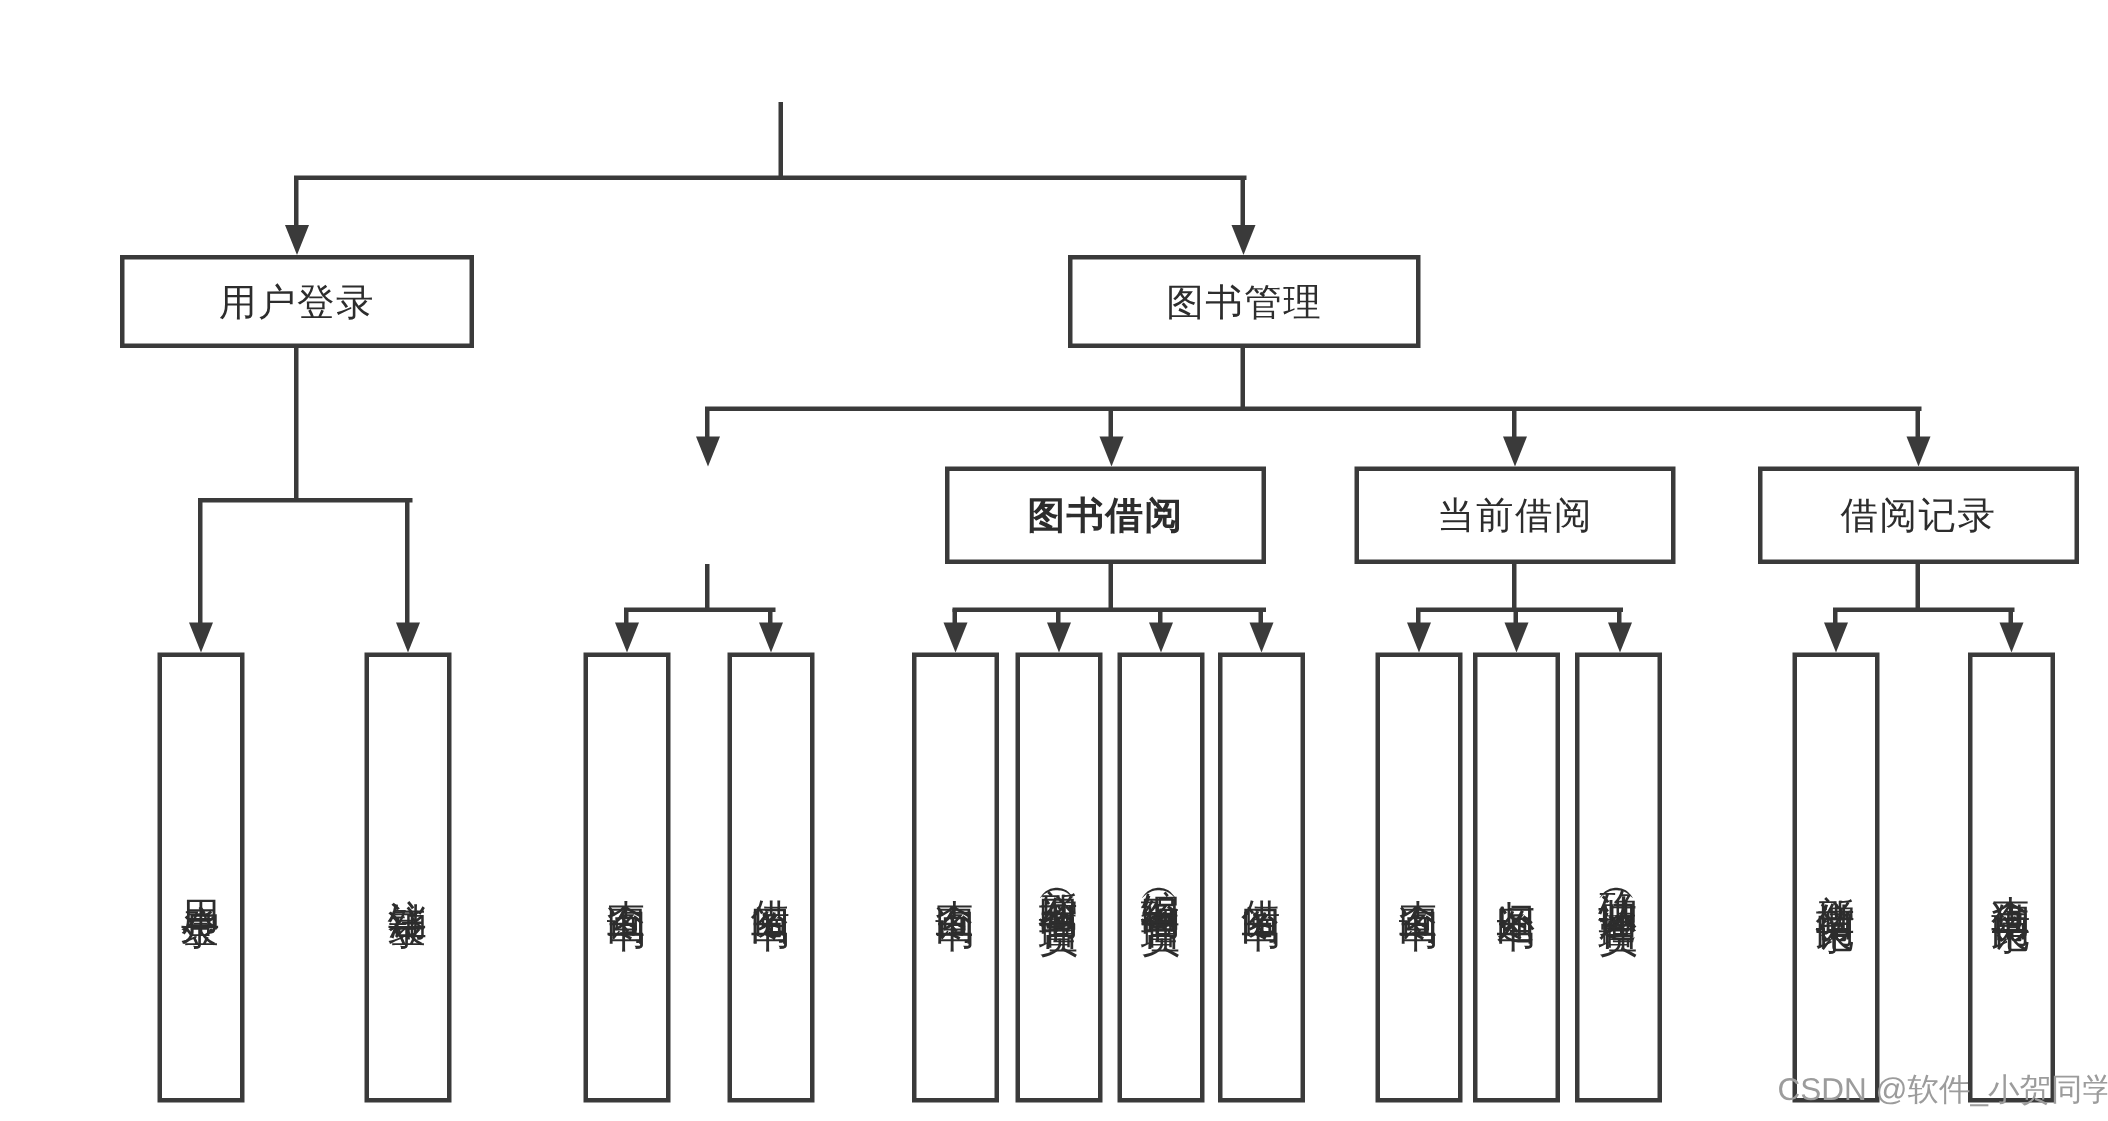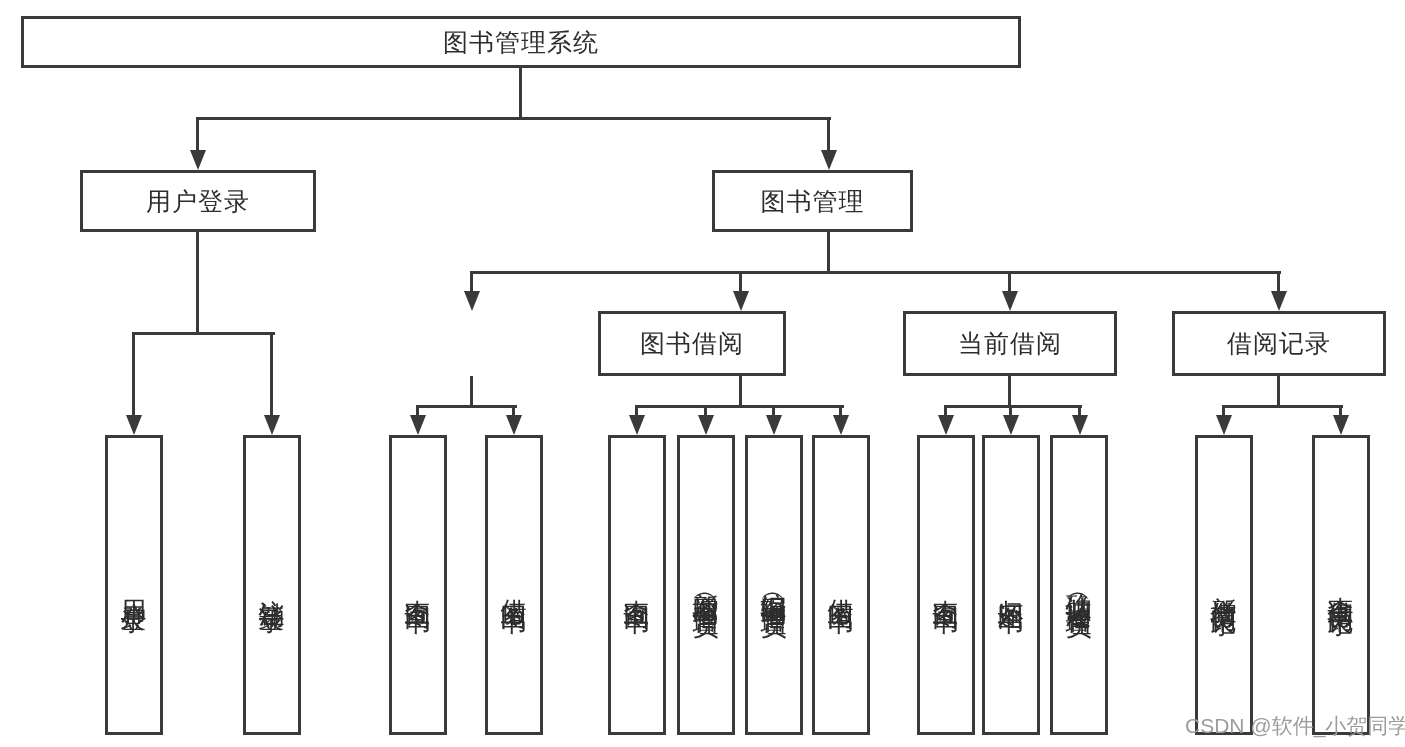--- a/index.html
+++ b/index.html
@@ -51,37 +51,34 @@
     color:var(--watermark);
     z-index:9;
     white-space:nowrap;
   }
 </style>
 </head>
 <body>
 
 <div id="canvas">
 
-  <div class="box" style="left:21px;top:16px;width:1000px;height:52px;">
-    <span>图书管理系统</span>
-  </div>
 
   <div class="v" style="left:519px;top:68px;height:50px;"></div>
   <div class="h" style="left:196px;top:117px;width:635px;"></div>
 
   <div class="v" style="left:196px;top:118px;height:36px;"></div>
   <div class="ah" style="left:190px;top:150px;"></div>
 
   <div class="v" style="left:827px;top:118px;height:36px;"></div>
   <div class="ah" style="left:821px;top:150px;"></div>
 
   <div class="box" style="left:80px;top:170px;width:236px;height:62px;">
     <span>用户登录</span>
   </div>
-  <div class="box" style="left:712px;top:170px;width:201px;height:62px;">
+  <div class="box" style="left:712px;top:170px;width:235px;height:62px;">
     <span>图书管理</span>
   </div>
 
   <div class="v" style="left:196px;top:232px;height:101px;"></div>
   <div class="h" style="left:132px;top:332px;width:143px;"></div>
   <div class="v" style="left:132px;top:333px;height:85px;"></div>
   <div class="ah" style="left:126px;top:415px;"></div>
   <div class="v" style="left:270px;top:333px;height:85px;"></div>
   <div class="ah" style="left:264px;top:415px;"></div>
 
@@ -89,21 +86,21 @@
   <div class="h" style="left:470px;top:271px;width:811px;"></div>
   <div class="v" style="left:470px;top:272px;height:23px;"></div>
   <div class="ah" style="left:464px;top:291px;"></div>
   <div class="v" style="left:739px;top:272px;height:23px;"></div>
   <div class="ah" style="left:733px;top:291px;"></div>
   <div class="v" style="left:1008px;top:272px;height:23px;"></div>
   <div class="ah" style="left:1002px;top:291px;"></div>
   <div class="v" style="left:1277px;top:272px;height:23px;"></div>
   <div class="ah" style="left:1271px;top:291px;"></div>
 
-  <div class="box" style="left:598px;top:311px;width:188px;height:65px;">
+  <div class="box" style="left:630px;top:311px;width:214px;height:65px;font-weight:bold;">
     <span>图书借阅</span>
   </div>
   <div class="box" style="left:903px;top:311px;width:214px;height:65px;">
     <span>当前借阅</span>
   </div>
   <div class="box" style="left:1172px;top:311px;width:214px;height:65px;">
     <span>借阅记录</span>
   </div>
 
   <div class="v" style="left:470px;top:376px;height:31px;"></div>

